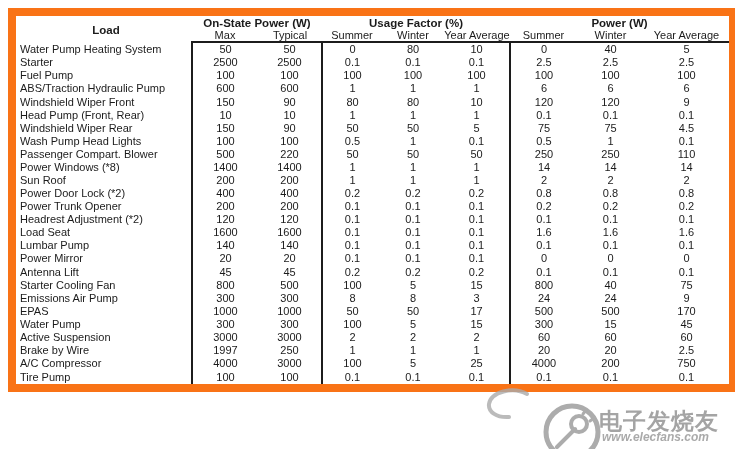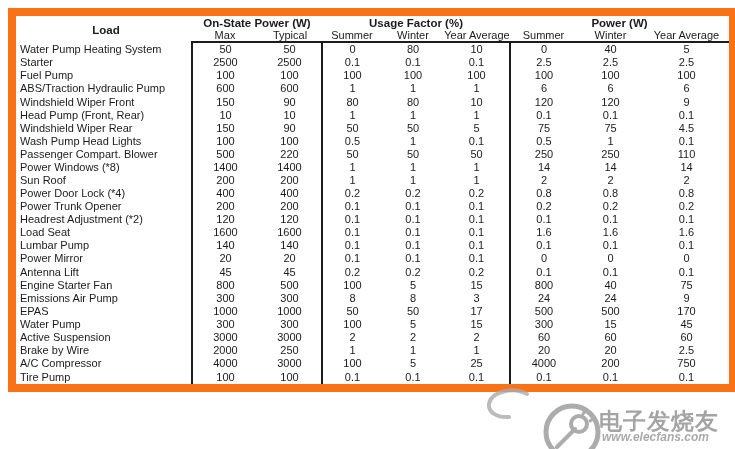--- a/index.html
+++ b/index.html
@@ -213,21 +213,21 @@
           <td>200</td>
           <td>200</td>
           <td>1</td>
           <td>1</td>
           <td>1</td>
           <td>2</td>
           <td>2</td>
           <td>2</td>
         </tr>
         <tr>
-          <td>Power Door Lock (*4)</td>
+          <td>Power Door Lock (*2)</td>
           <td>400</td>
           <td>400</td>
           <td>0.2</td>
           <td>0.2</td>
           <td>0.2</td>
           <td>0.8</td>
           <td>0.8</td>
           <td>0.8</td>
         </tr>
         <tr>
@@ -290,21 +290,21 @@
           <td>45</td>
           <td>45</td>
           <td>0.2</td>
           <td>0.2</td>
           <td>0.2</td>
           <td>0.1</td>
           <td>0.1</td>
           <td>0.1</td>
         </tr>
         <tr>
-          <td>Engine Starter Fan</td>
+          <td>Starter Cooling Fan</td>
           <td>800</td>
           <td>500</td>
           <td>100</td>
           <td>5</td>
           <td>15</td>
           <td>800</td>
           <td>40</td>
           <td>75</td>
         </tr>
         <tr>
@@ -346,21 +346,21 @@
           <td>3000</td>
           <td>2</td>
           <td>2</td>
           <td>2</td>
           <td>60</td>
           <td>60</td>
           <td>60</td>
         </tr>
         <tr>
           <td>Brake by Wire</td>
-          <td>2000</td>
+          <td>1997</td>
           <td>250</td>
           <td>1</td>
           <td>1</td>
           <td>1</td>
           <td>20</td>
           <td>20</td>
           <td>2.5</td>
         </tr>
         <tr>
           <td>A/C Compressor</td>

